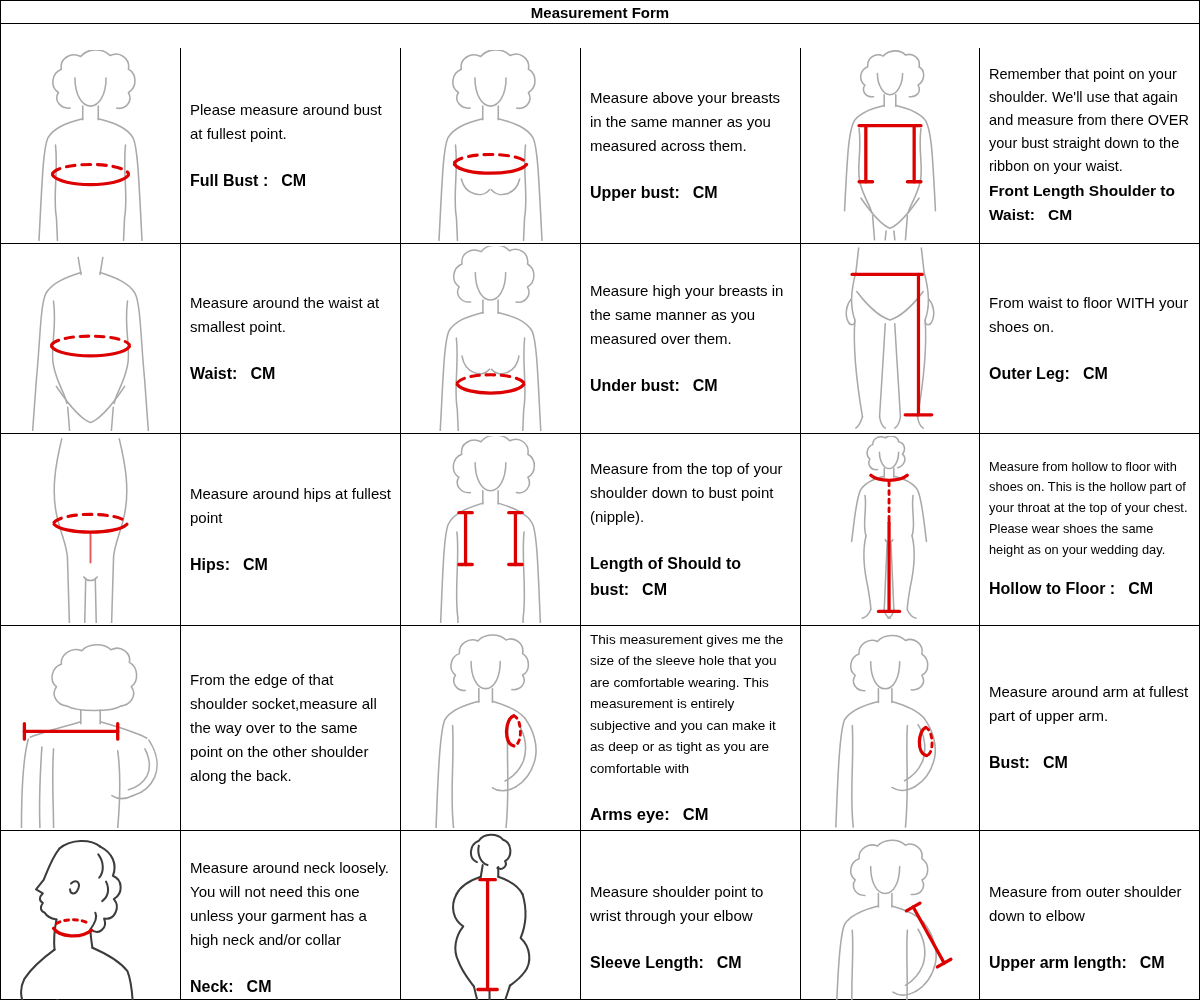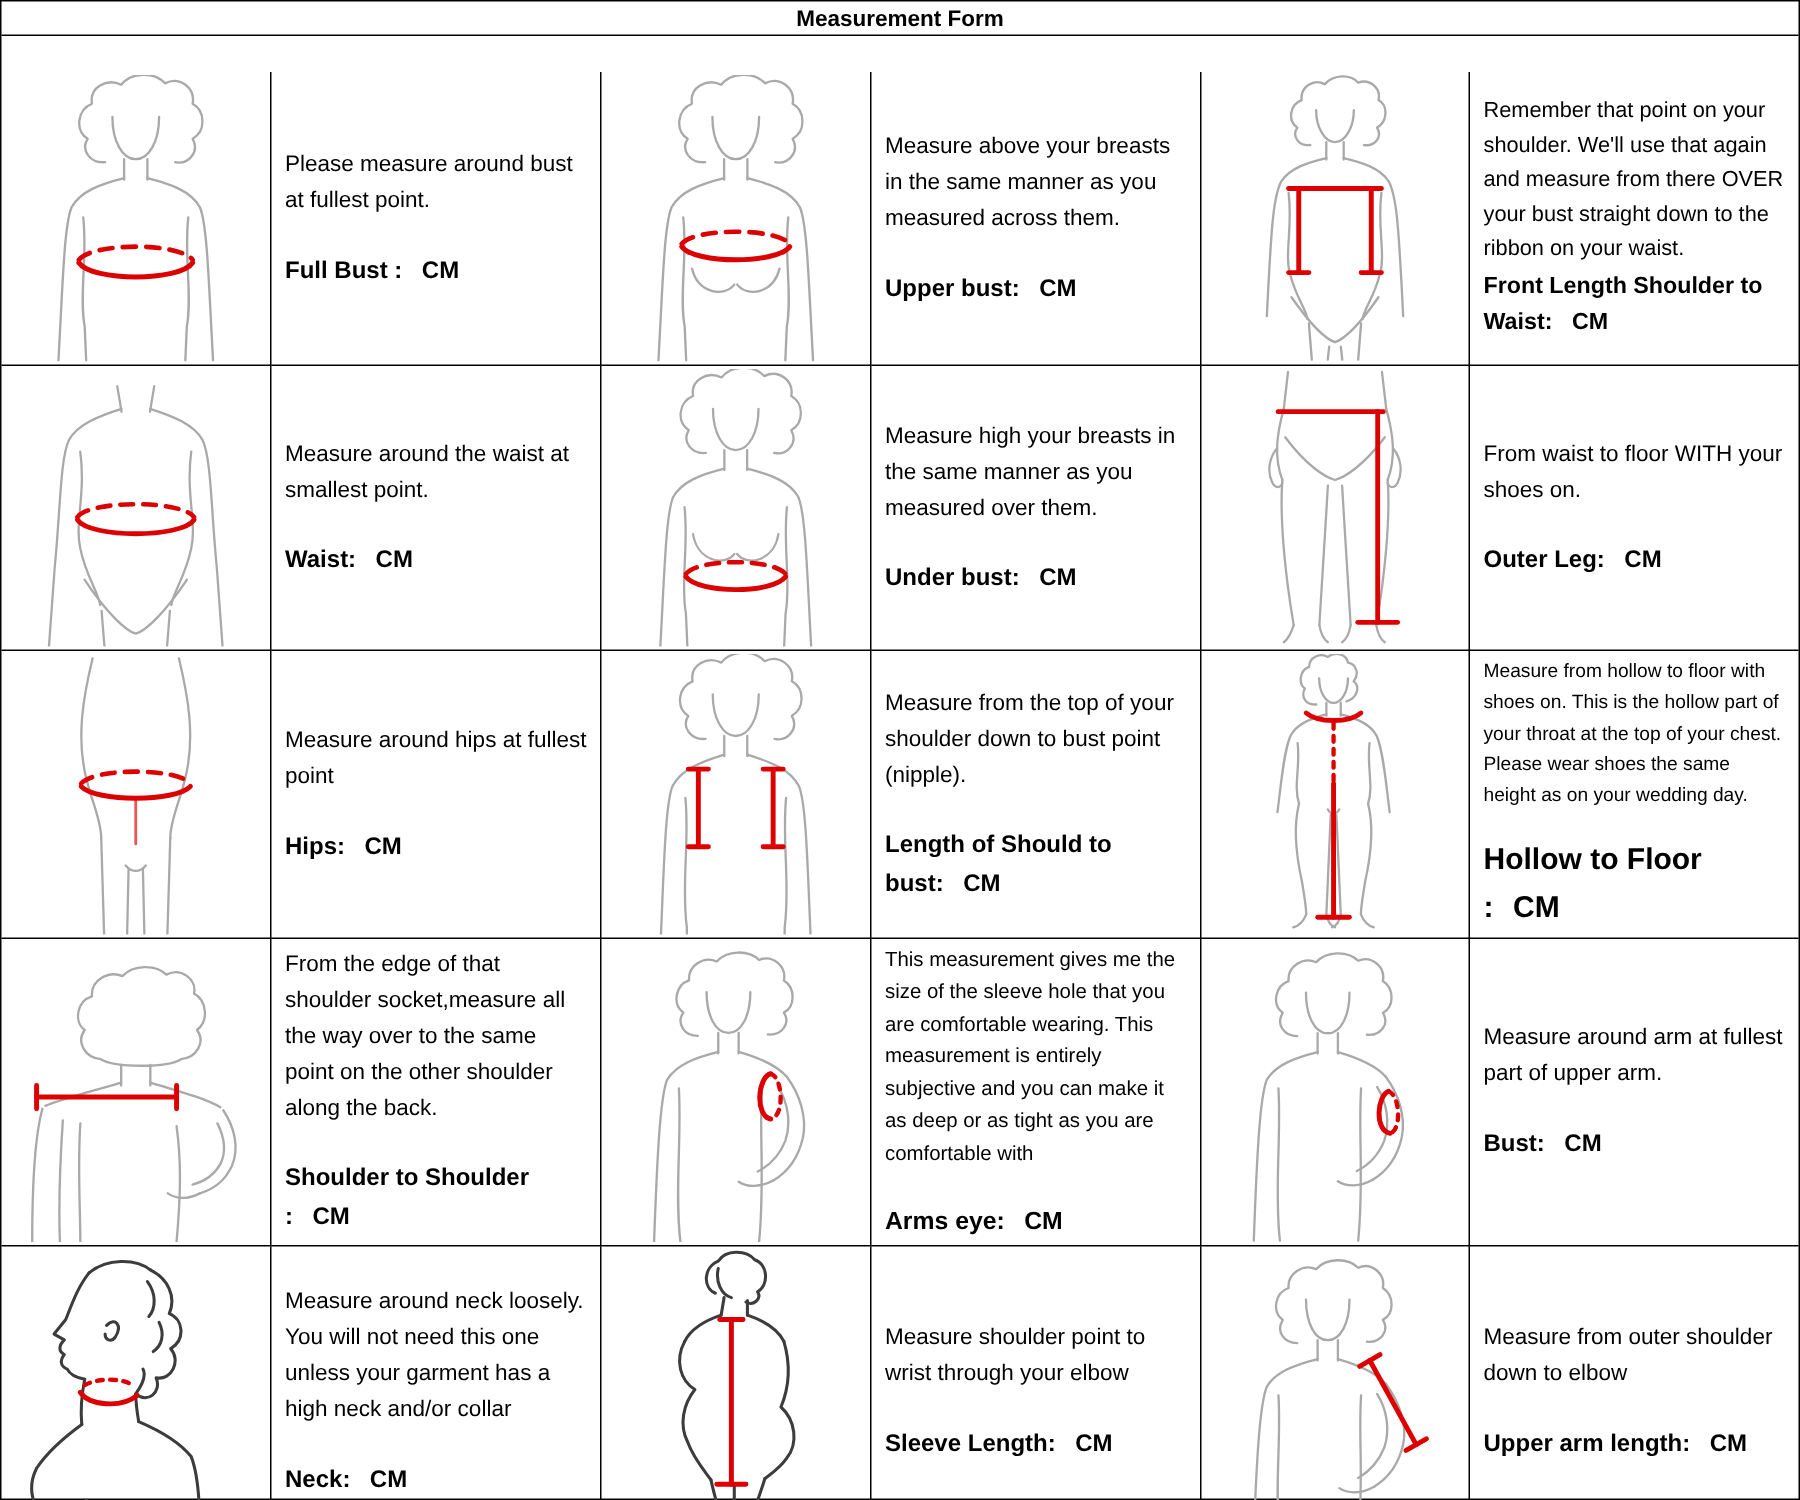--- a/index.html
+++ b/index.html
@@ -14,21 +14,21 @@
   .cell.no-b{border-bottom:none;}
   .c-fig{display:flex;align-items:center;justify-content:center;padding:2px;}
   svg.fig{width:100%;height:100%;display:block;}
   .c-txt{padding:4px 9px;display:flex;flex-direction:column;justify-content:center;
          font-size:15px;line-height:1.6;}
   .m-label{font-weight:bold;font-size:16px;margin-top:22px;}
   .c-txt.tight .m-label{margin-top:0;}
   .c-txt.compact{font-size:14.5px;line-height:1.6;}
   .c-txt.compact .m-label{font-size:15.5px;}
   .c-txt.small{font-size:12.8px;line-height:1.62;}
-  .c-txt.small .m-label{font-size:20px;margin-top:16px;}
+  .c-txt.small .m-label{font-size:16px;margin-top:16px;}
   .c-txt.small2{font-size:13.6px;line-height:1.58;}
   .c-txt.small2 .m-label{font-size:16.5px;}
   .unit{margin-left:13px;}
   
   .ln{fill:none;stroke:#a9a9a9;stroke-width:1.6;stroke-linecap:round;stroke-linejoin:round;}
   .sk{fill:none;stroke:#3c3c3c;stroke-width:2.1;stroke-linecap:round;stroke-linejoin:round;}
   .rs{fill:none;stroke:var(--accent,#dd0000);stroke-width:3.4;stroke-linecap:round;}
   .rd{fill:none;stroke:var(--accent,#dd0000);stroke-width:3.2;stroke-linecap:round;stroke-dasharray:9 7;}
   .rd2{fill:none;stroke:var(--accent,#dd0000);stroke-width:3;stroke-linecap:round;stroke-dasharray:4 5;}
   .rt{fill:none;stroke:#e25b5b;stroke-width:2;stroke-linecap:round;}
@@ -243,21 +243,20 @@
           <path d="M146,124 C151,134 152,144 148,152 C144,159 137,164 129,166"></path>
           <path d="M134,172 C126,176 118,176 112,172"></path>
           <path d="M52,124 C50,154 52,182 52,205 M118,126 C122,155 120,182 118,205"></path>
         </g>
         <path class="rs" d="M22,106 L118,106"></path>
         <path class="rs" d="M22,98 L22,114 M118,98 L118,114"></path>
       </svg>
     </div>
     <div class="cell c-txt">
       <div>From the edge of that shoulder socket,measure all the way over to the same point on the other shoulder along the back.</div>
-      <div class="m-label"><span>Shoulder to Shoulder :</span><span class="unit">CM</span></div>
     </div>
 
     <div class="cell c-fig">
       <svg class="fig" viewBox="0 0 180 205">
         <g class="ln">
           <path d="M64,64 C55,64 49,56 54,48 C46,42 49,29 58,26 C57,16 68,9 77,13 C84,5 99,5 106,12 C115,8 125,16 123,26 C131,31 131,44 123,48 C128,56 121,64 112,63"></path>
           <path d="M70,34 C70,50 76,62 85,62 C94,62 100,50 100,34"></path>
           <path d="M78,62 L78,76 M92,62 L92,76"></path>
           <path d="M78,75 C62,79 49,84 43,94 C38,106 36,150 34,205"></path>
           <path d="M51,100 C53,135 48,170 52,205"></path>

